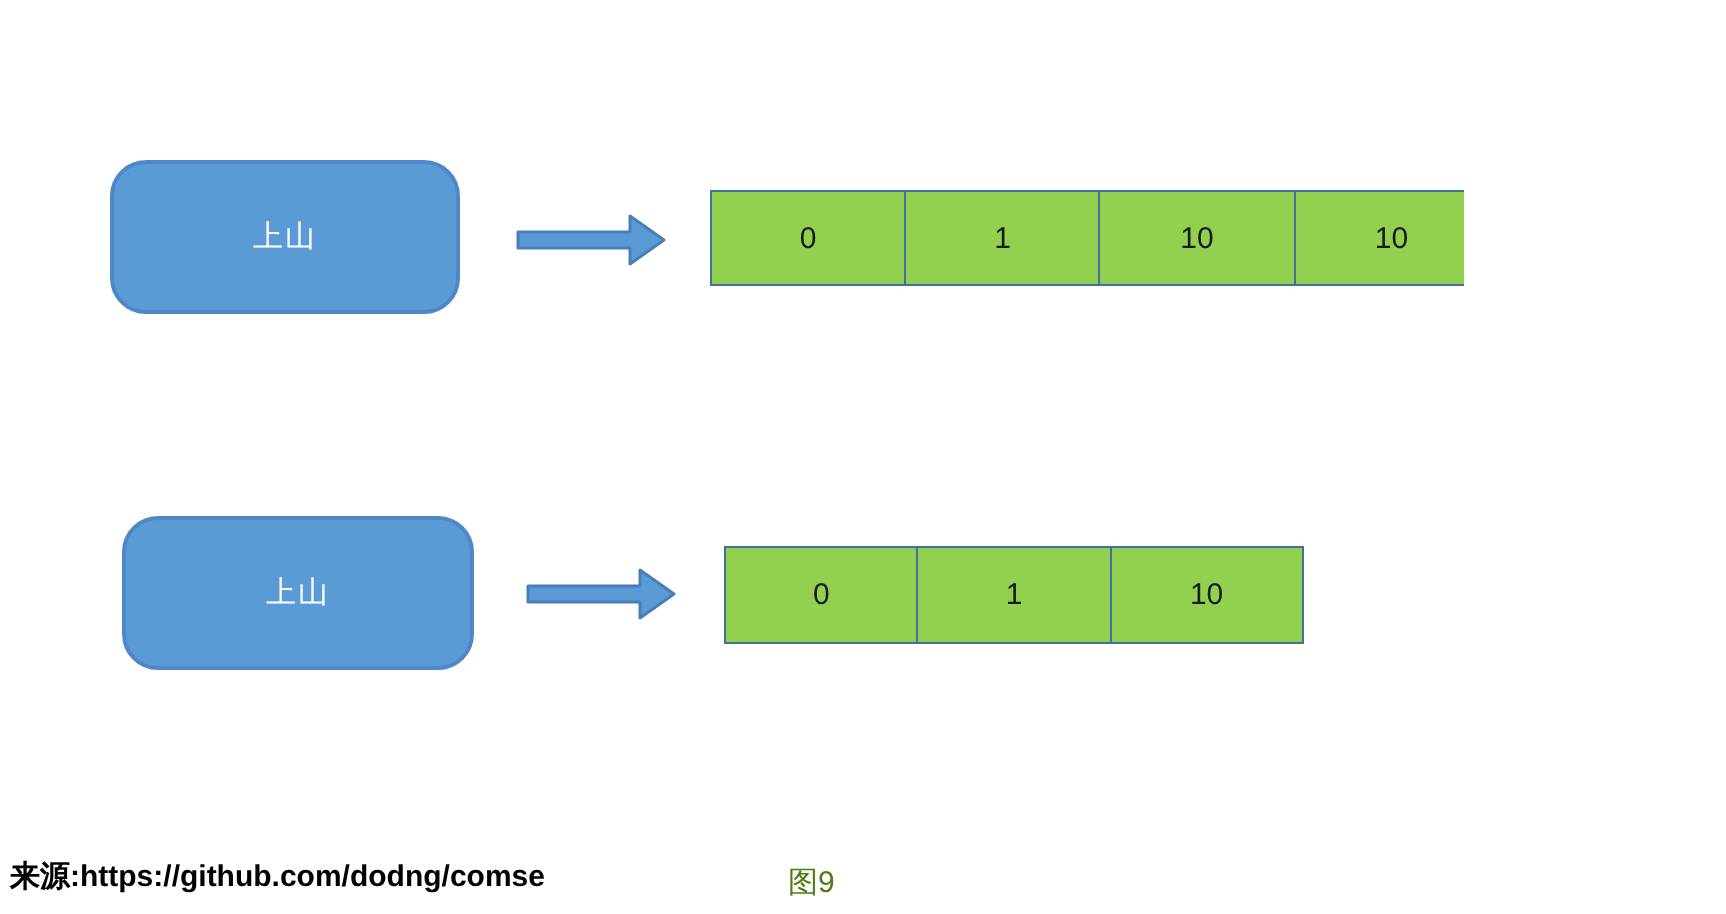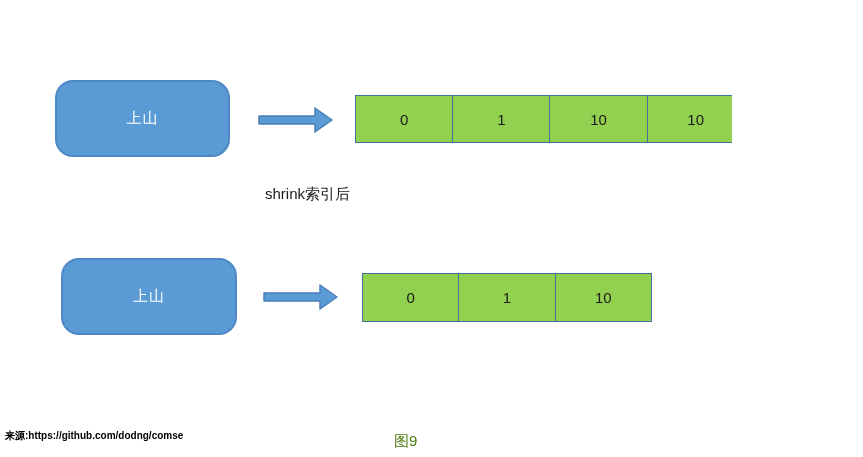--- a/index.html
+++ b/index.html
@@ -53,21 +53,21 @@
   .cell:last-child { margin-right: 0; }
 
   
   .arrow { line-height: 0; }
 
   .caption {
     font-size: 15px;
     color: #1a1a1a;
   }
   .source-text {
-    font-size: 10px;
+    font-size: 15px;
     font-weight: bold;
     color: #000000;
   }
   .figure-label {
     font-size: 15px;
     color: #4d7c0f;
   }
 </style>
 </head>
 <body>
@@ -85,21 +85,20 @@
   </div>
 
   <div class="cell-row abs" style="left:355px; top:95px; width:487px; height:48px;">
     <div class="cell">0</div>
     <div class="cell">1</div>
     <div class="cell">10</div>
     <div class="cell">10</div>
     <div class="cell">10</div>
   </div>
 
-  <div class="caption abs" style="left:265px; top:185px;">shrink索引后</div>
 
   <div class="node abs" style="left:61px; top:258px; width:176px; height:77px;">
     <span class="node-label">上山</span>
   </div>
 
   <div class="arrow abs" style="left:263px; top:283px; width:76px; height:28px;">
     <svg width="76" height="28" viewBox="0 0 76 28">
       <polygon points="1,10 57,10 57,2 74,14 57,26 57,18 1,18" fill="#5B9BD5" stroke="#4a7ebb" stroke-width="1.5" stroke-linejoin="round"></polygon>
     </svg>
   </div>

